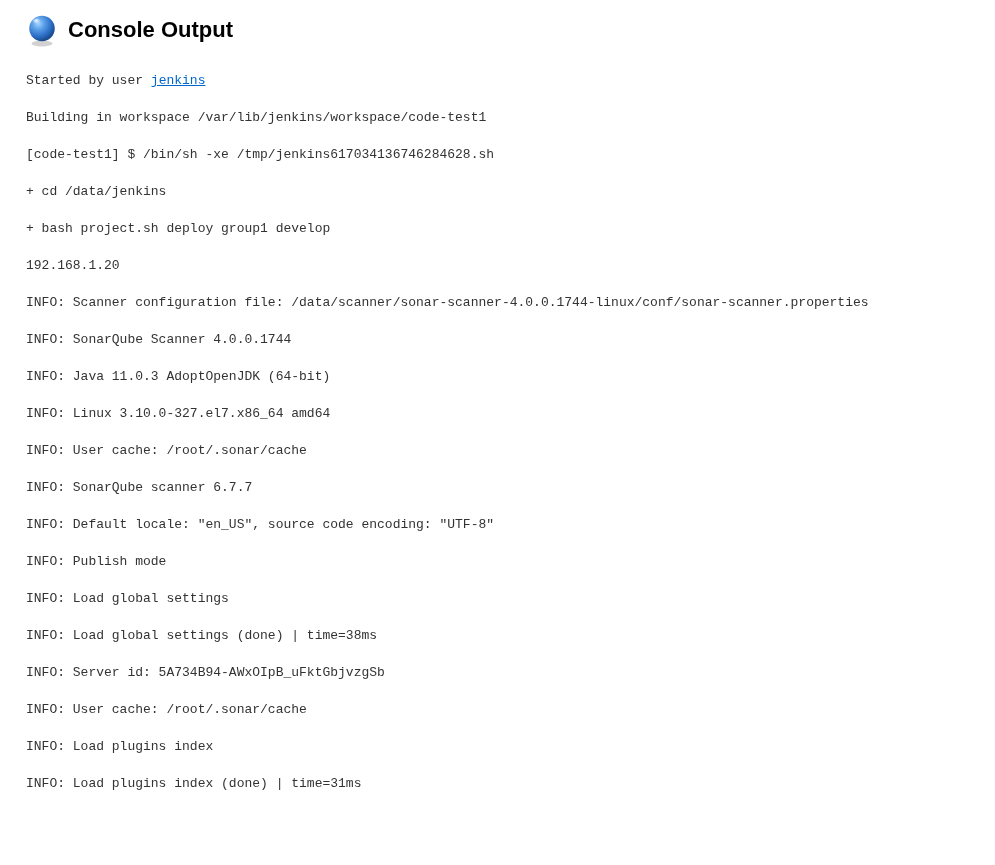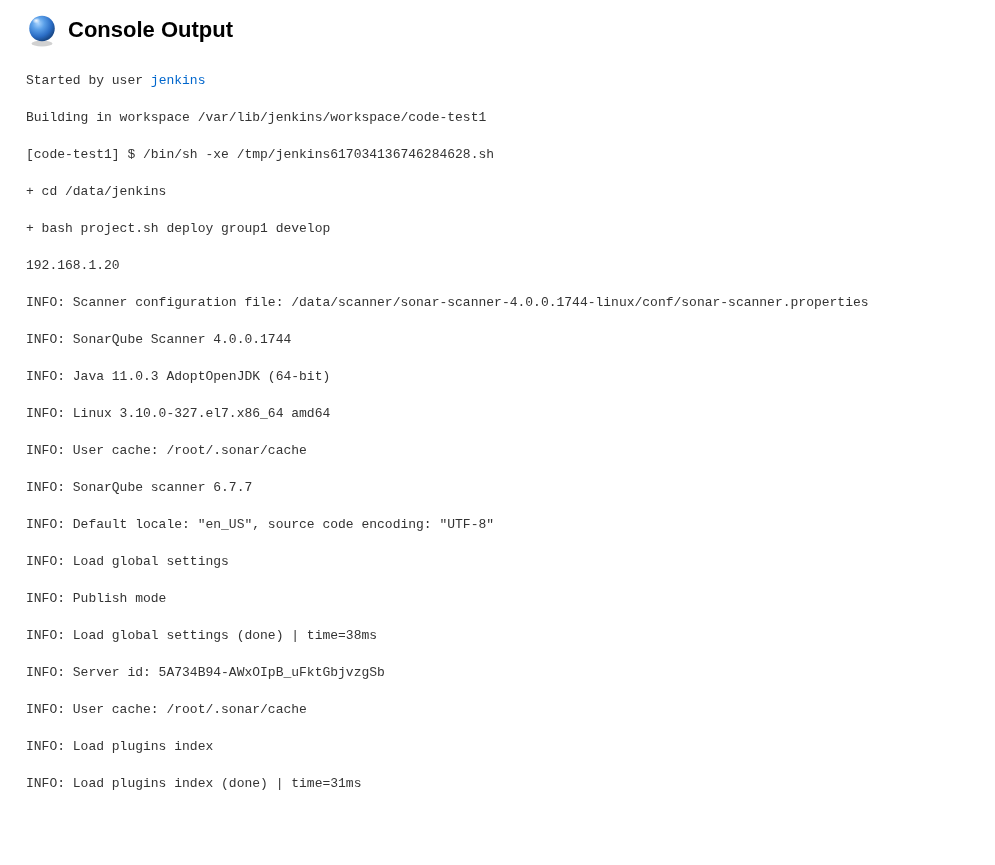--- a/index.html
+++ b/index.html
@@ -42,20 +42,21 @@
       line-height: 18.5px;
       color: #333333;
       white-space: pre;
       padding-left: 2px;
     }
     .console-line {
       display: block;
     }
     .user-link {
       color: #0066cc;
+      text-decoration: underline;
       cursor: pointer;
     }
   </style>
 </head>
 <body>
 
 <div class="header">
   <span class="ball-icon">
     <svg viewBox="0 0 48 48">
       <defs>
@@ -84,22 +85,22 @@
 <span class="console-line">+ cd /data/jenkins</span>
 <span class="console-line">+ bash project.sh deploy group1 develop</span>
 <span class="console-line">192.168.1.20</span>
 <span class="console-line">INFO: Scanner configuration file: /data/scanner/sonar-scanner-4.0.0.1744-linux/conf/sonar-scanner.properties</span>
 <span class="console-line">INFO: SonarQube Scanner 4.0.0.1744</span>
 <span class="console-line">INFO: Java 11.0.3 AdoptOpenJDK (64-bit)</span>
 <span class="console-line">INFO: Linux 3.10.0-327.el7.x86_64 amd64</span>
 <span class="console-line">INFO: User cache: /root/.sonar/cache</span>
 <span class="console-line">INFO: SonarQube scanner 6.7.7</span>
 <span class="console-line">INFO: Default locale: "en_US", source code encoding: "UTF-8"</span>
+<span class="console-line">INFO: Publish mode</span>
 <span class="console-line">INFO: Load global settings</span>
-<span class="console-line">INFO: Publish mode</span>
 <span class="console-line">INFO: Load global settings (done) | time=38ms</span>
 <span class="console-line">INFO: Server id: 5A734B94-AWxOIpB_uFktGbjvzgSb</span>
 <span class="console-line">INFO: User cache: /root/.sonar/cache</span>
 <span class="console-line">INFO: Load plugins index</span>
 <span class="console-line">INFO: Load plugins index (done) | time=31ms</span>
 
 
 
 
 

